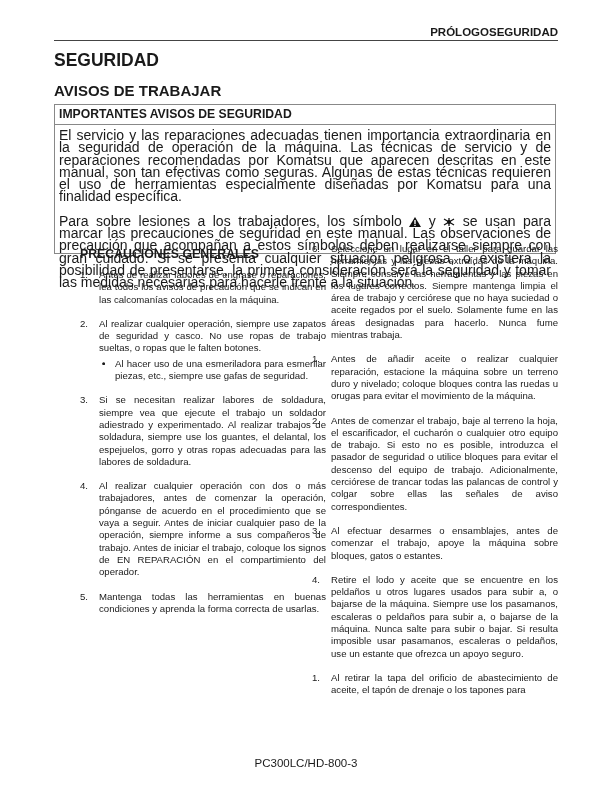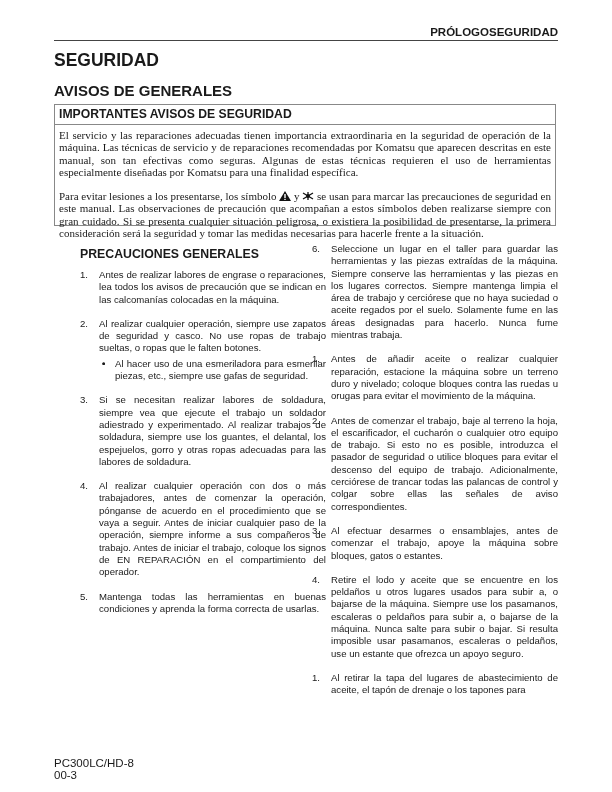--- a/index.html
+++ b/index.html
@@ -1,56 +1,56 @@
 <!DOCTYPE html>
 <html><head>
 <meta charset="utf-8">
 <style>
   html, body { margin: 0; padding: 0; background: #ffffff; }
   body { width: 612px; height: 792px; position: relative; overflow: hidden; font-family: "Liberation Sans", sans-serif; color: #1a1a1a; }
   .page { position: absolute; left: 54px; top: 0; width: 504px; }
   .running-header { position: absolute; top: 26px; left: 0; width: 504px; display: flex; justify-content: flex-end; font-weight: bold; font-size: 11.5px; padding-bottom: 2px; border-bottom: 1.5px solid #444; }
   .h1 { position: absolute; top: 50px; left: 0; font-size: 17.5px; font-weight: bold; margin: 0; }
   .h2 { position: absolute; top: 82px; left: 0; font-size: 15px; font-weight: bold; margin: 0; }
-  .notice { position: absolute; top: 104px; left: 0; width: 502px; height: 122px; border: 1px solid #888; box-sizing: border-box; }
+  .notice { position: absolute; top: 104px; left: 0; width: 502px; height: 150px; border: 1px solid #888; box-sizing: border-box; }
   .notice-title { font-size: 12.2px; font-weight: bold; padding: 2px 4px 3px 4px; border-bottom: 1px solid #888; }
-  .notice-body { padding: 4px 4px 0 4px; font-size: 11px; line-height: 12.3px; text-align: justify; font-family: Liberation Serif, serif; }
+  .notice-body { padding: 4px 4px 0 4px; font-size: 14px; line-height: 12.3px; text-align: justify; }
   .notice-body p { margin: 0 0 12px 0; }
   .sym { display: inline-block; vertical-align: -1px; width: 12px; height: 10px; }
   .col { position: absolute; font-size: 9.6px; line-height: 12.3px; text-align: justify; }
   .col-left { top: 247px; left: 0; width: 246px; margin-left: 26px; }
   .col-right { top: 243px; left: 258px; width: 246px; }
   .sec-title { font-size: 12.3px; font-weight: bold; margin: 0 0 7px 0; line-height: 15px; }
   .col p { margin: 0 0 11px 0; }
   ol { list-style: none; padding: 0; margin: 0; }
   .item { position: relative; padding-left: 19px; margin-bottom: 12px; }
   .item .num { position: absolute; left: 0; top: 0; }
   .bullets { list-style: none; padding: 0; margin: 2px 0 0 0; }
   .bullet { position: relative; padding-left: 16px; margin-bottom: 3px; }
   .bullet .dot { position: absolute; left: 3px; top: 0; }
-  .footer { position: absolute; top: 757px; left: 0; width: 504px; display: flex; justify-content: center; font-size: 11.5px; flex-direction: column; }
+  .footer { position: absolute; top: 757px; left: 0; width: 504px; display: flex; justify-content: center; font-size: 11.5px; }
 </style>
 </head>
 <body>
 
 <div class="page">
 
   <div class="running-header">
     <span>PRÓLOGO</span>
     <span>SEGURIDAD</span>
   </div>
 
   <h1 class="h1">SEGURIDAD</h1>
-  <h2 class="h2">AVISOS DE GENERALES</h2>
+  <h2 class="h2">AVISOS DE TRABAJAR</h2>
 
   <div class="notice">
     <div class="notice-title">IMPORTANTES AVISOS DE SEGURIDAD</div>
     <div class="notice-body">
       <p>El servicio y las reparaciones adecuadas tienen importancia extraordinaria en la seguridad de operación de la máquina. Las técnicas de servicio y de reparaciones recomendadas por Komatsu que aparecen descritas en este manual, son tan efectivas como seguras. Algunas de estas técnicas requieren el uso de herramientas especialmente diseñadas por Komatsu para una finalidad específica.</p>
-      <p><span>Para evitar lesiones a los presentarse, los símbolo </span><svg class="sym" viewBox="0 0 12 10">
+      <p><span>Para sobre lesiones a los trabajadores, los símbolo </span><svg class="sym" viewBox="0 0 12 10">
             <polygon points="6,0 12,10 0,10" fill="#111"></polygon>
             <rect x="5.3" y="3" width="1.4" height="4" fill="#fff"></rect>
             <rect x="5.3" y="7.8" width="1.4" height="1.2" fill="#fff"></rect>
           </svg><span> y </span><svg class="sym" viewBox="0 0 12 10">
             <g stroke="#111" stroke-width="1.3">
               <line x1="6" y1="1" x2="6" y2="9"></line>
               <line x1="1" y1="2" x2="11" y2="8"></line>
               <line x1="11" y1="2" x2="1" y2="8"></line>
             </g>
             <circle cx="6" cy="5" r="2" fill="#111"></circle>
@@ -78,21 +78,21 @@
     <ol>
       <li class="item"><span class="num">6.</span><span>Seleccione un lugar en el taller para guardar las herramientas y las piezas extraídas de la máquina. Siempre conserve las herramientas y las piezas en los lugares correctos. Siempre mantenga limpia el área de trabajo y cerciórese que no haya suciedad o aceite regados por el suelo. Solamente fume en las áreas designadas para hacerlo. Nunca fume mientras trabaja.</span></li>
     </ol>
     <ol>
       <li class="item"><span class="num">1.</span><span>Antes de añadir aceite o realizar cualquier reparación, estacione la máquina sobre un terreno duro y nivelado; coloque bloques contra las ruedas u orugas para evitar el movimiento de la máquina.</span></li>
       <li class="item"><span class="num">2.</span><span>Antes de comenzar el trabajo, baje al terreno la hoja, el escarificador, el cucharón o cualquier otro equipo de trabajo. Si esto no es posible, introduzca el pasador de seguridad o utilice bloques para evitar el descenso del equipo de trabajo. Adicionalmente, cerciórese de trancar todas las palancas de control y colgar sobre ellas las señales de aviso correspondientes.</span></li>
       <li class="item"><span class="num">3.</span><span>Al efectuar desarmes o ensamblajes, antes de comenzar el trabajo, apoye la máquina sobre bloques, gatos o estantes.</span></li>
       <li class="item"><span class="num">4.</span><span>Retire el lodo y aceite que se encuentre en los peldaños u otros lugares usados para subir a, o bajarse de la máquina. Siempre use los pasamanos, escaleras o peldaños para subir a, o bajarse de la máquina. Nunca salte para subir o bajar. Si resulta imposible usar pasamanos, escaleras o peldaños, use un estante que ofrezca un apoyo seguro.</span></li>
     </ol>
     <ol>
-      <li class="item"><span class="num">1.</span><span>Al retirar la tapa del lugares de abastecimiento de aceite, el tapón de drenaje o los tapones para</span></li>
+      <li class="item"><span class="num">1.</span><span>Al retirar la tapa del orificio de abastecimiento de aceite, el tapón de drenaje o los tapones para</span></li>
     </ol>
   </div>
 
   <div class="footer">
     <span>PC300LC/HD-8</span>
     <span>00-3</span>
   </div>
 
 </div>
 

